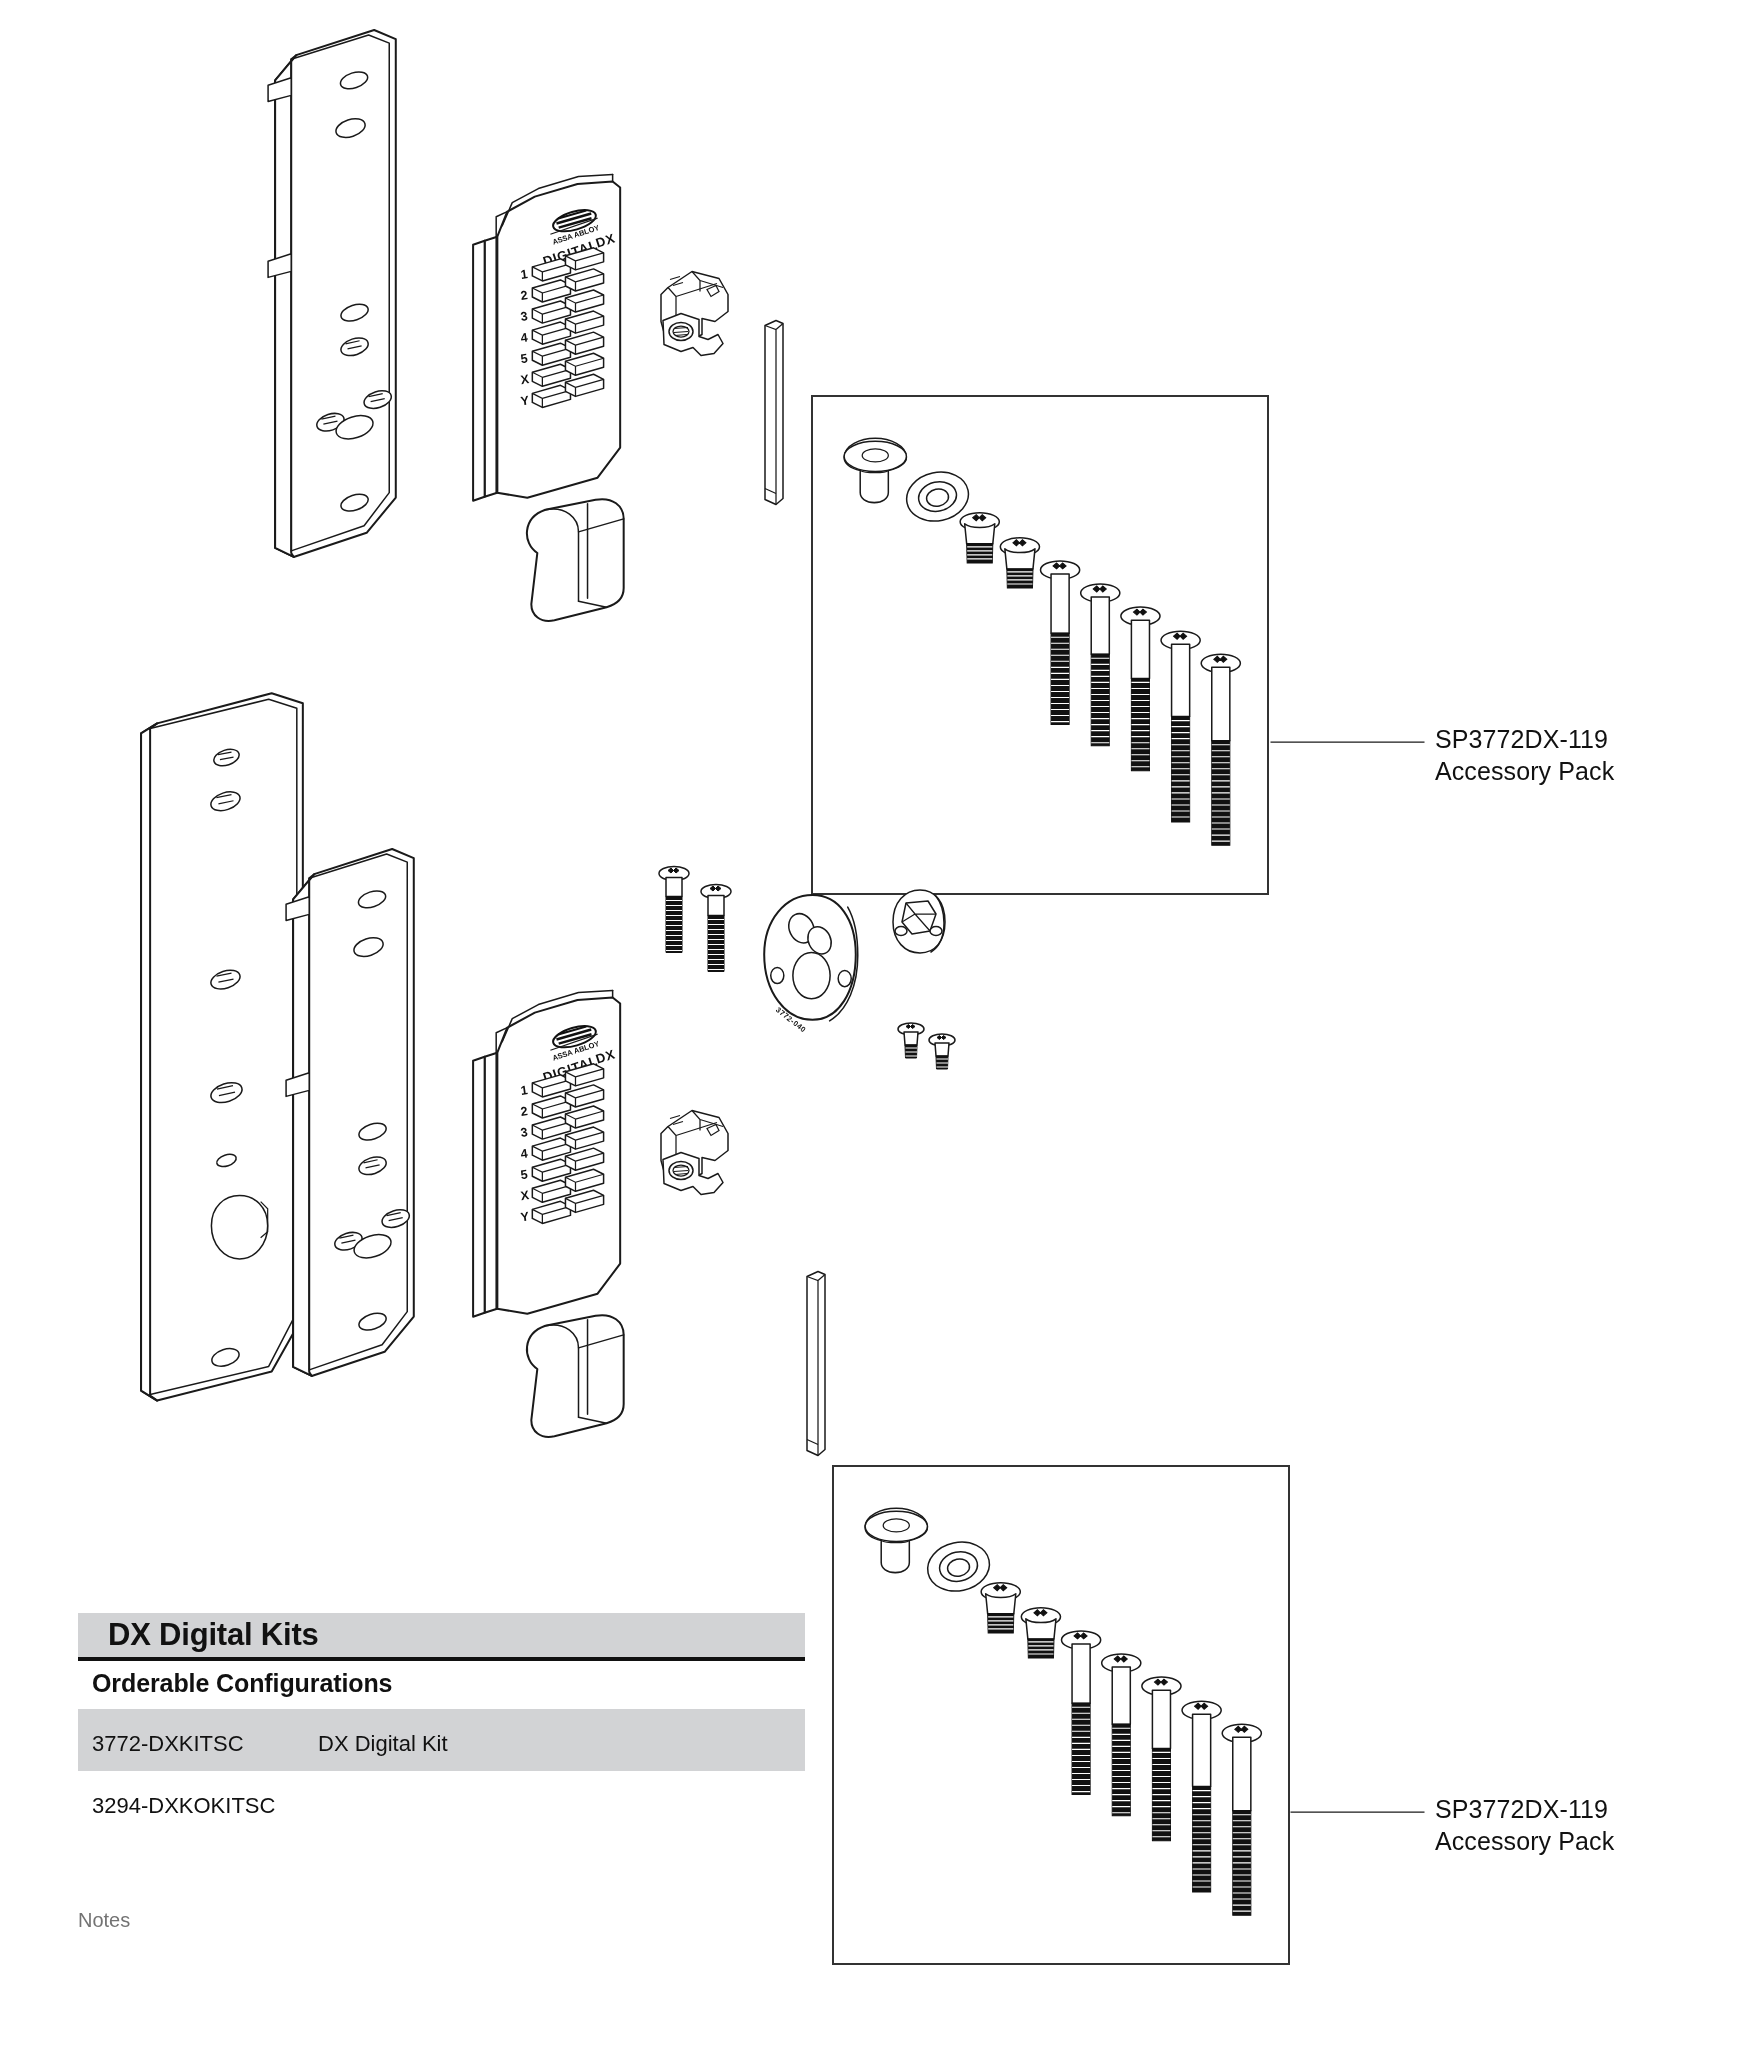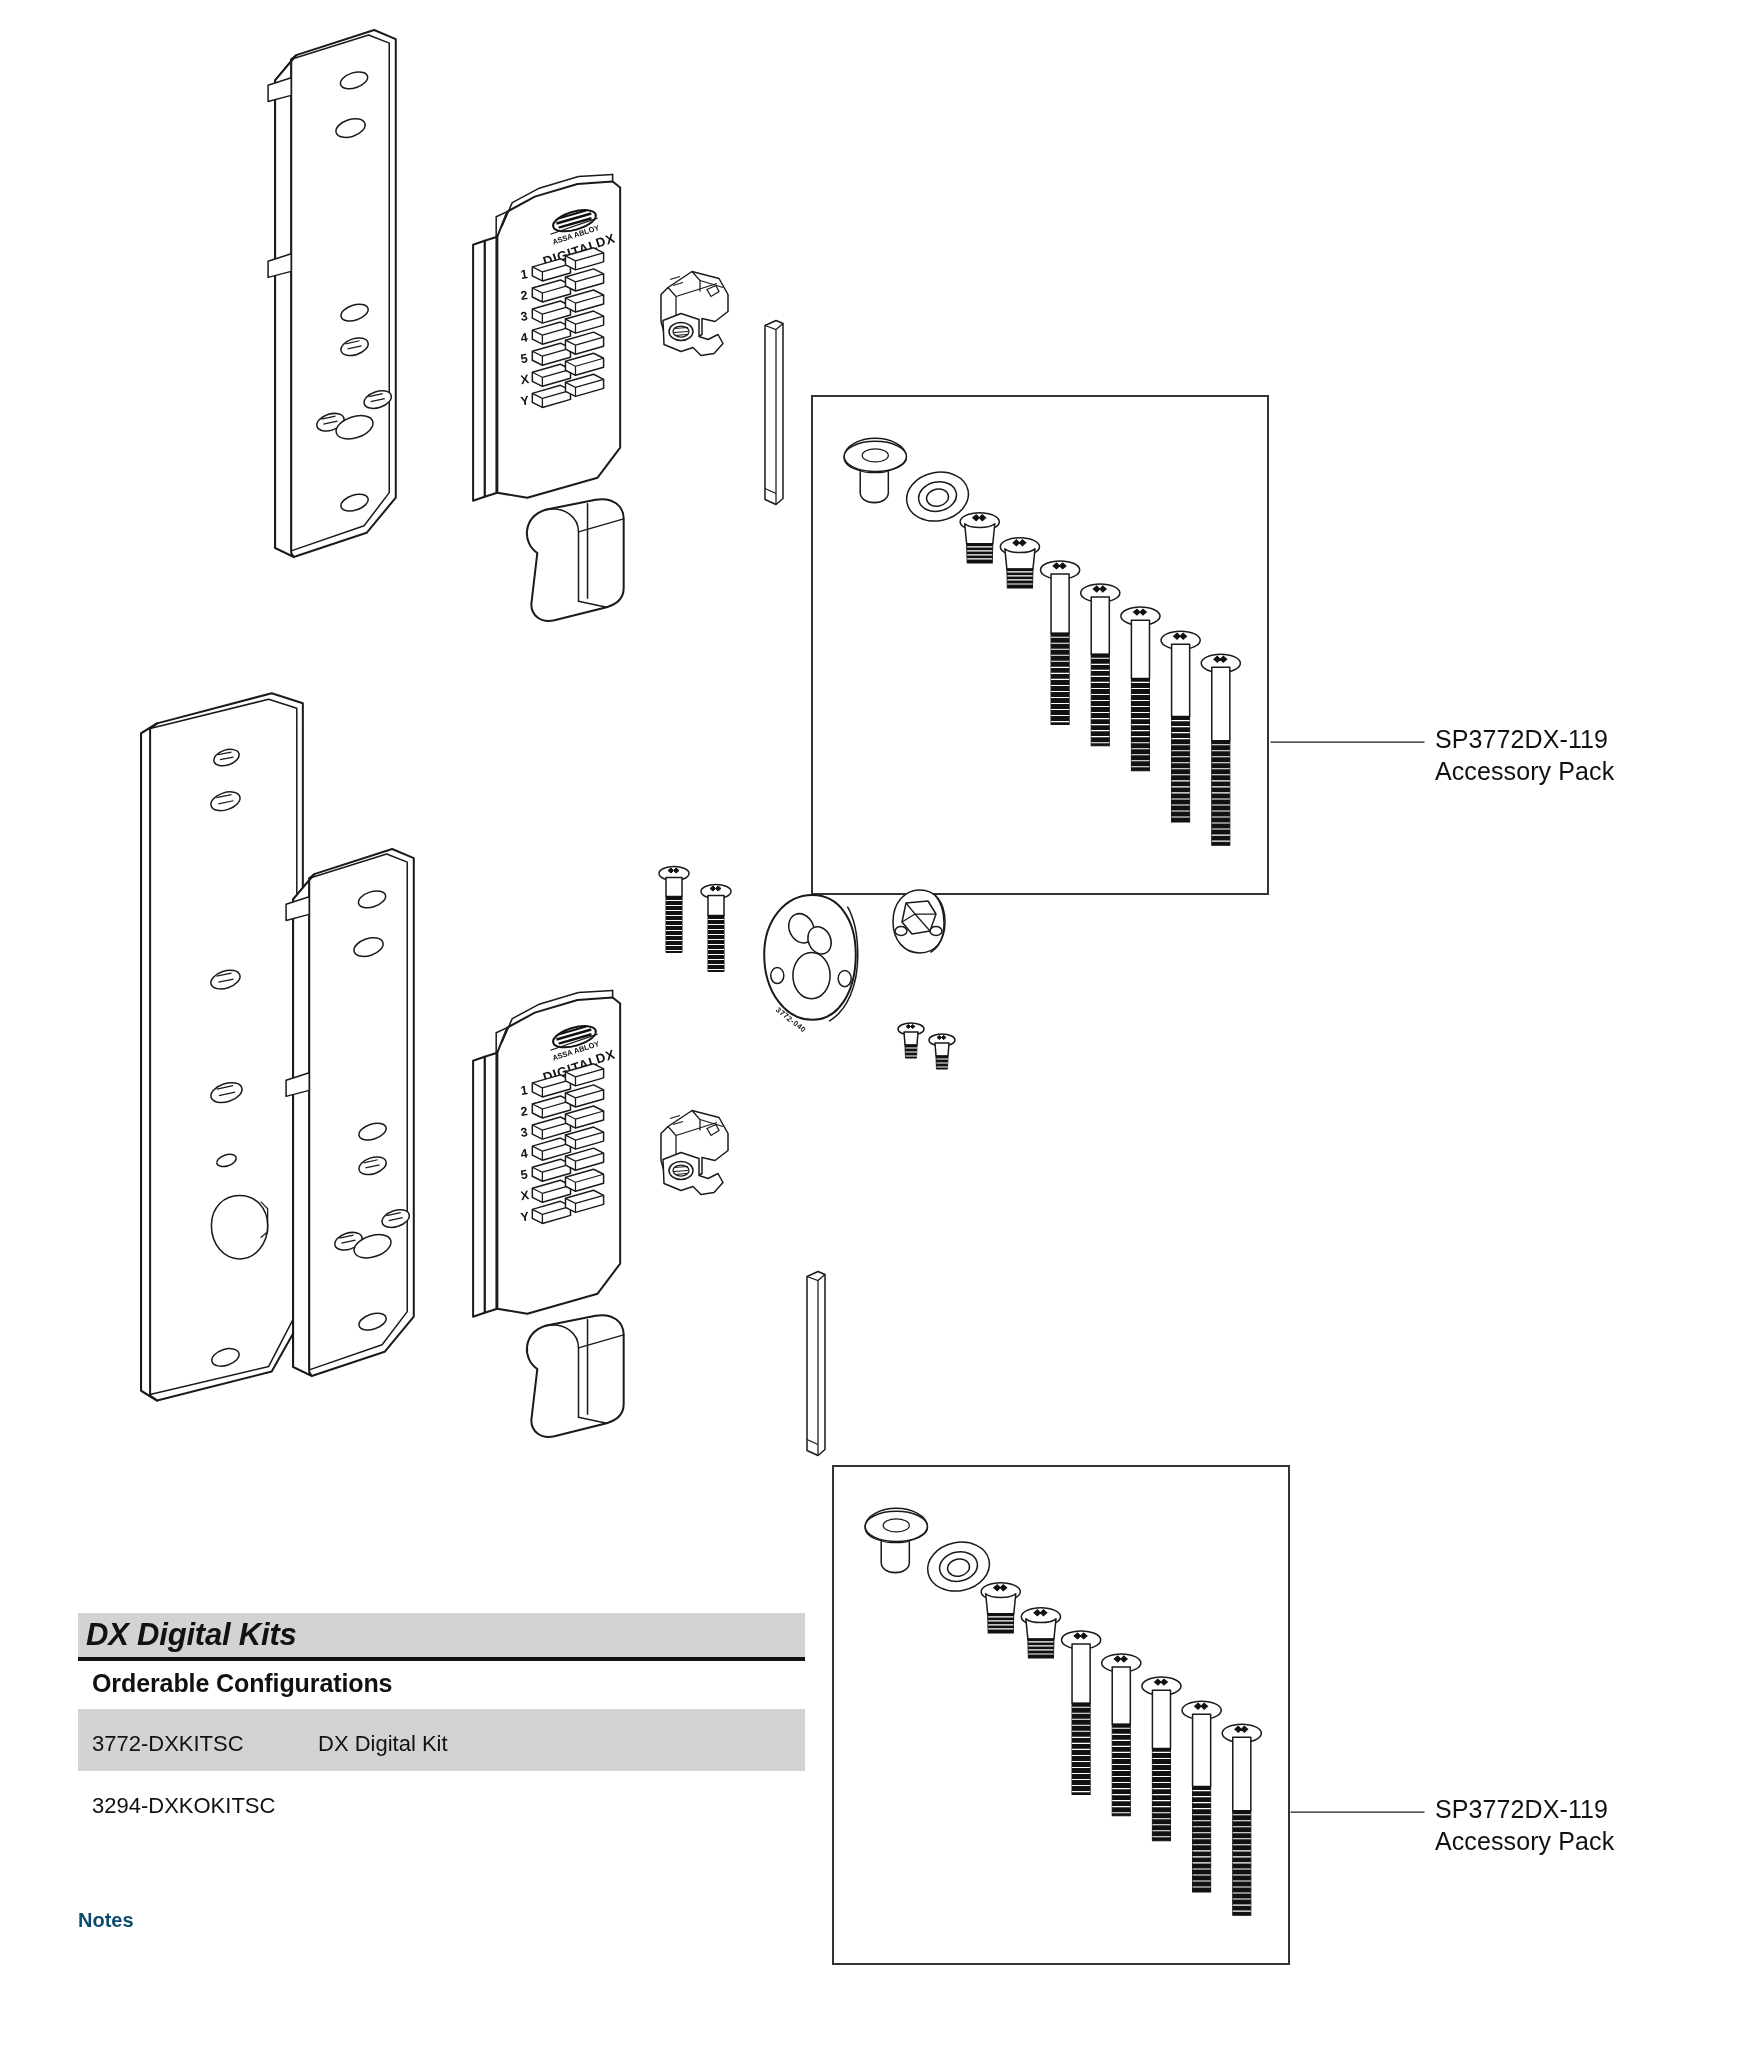--- a/index.html
+++ b/index.html
@@ -26,23 +26,22 @@
     position:absolute;
     font-family:"Liberation Sans", sans-serif;
     font-size:25px;line-height:1.28;color:#111;letter-spacing:0.1px;
     white-space:nowrap;
   }
 
   
   .kitblock{position:absolute;left:78px;top:1613px;width:727px;}
   .kit-title-bar{
     background:#d2d3d5;height:48px;display:flex;align-items:center;
-    padding-left:8px;box-sizing:border-box;
+    padding-left:30px;box-sizing:border-box;
     border-bottom:4.5px solid #111;
-    font-style:italic;
   }
   .kit-title{
     font-size:31px;font-weight:bold;color:#111;letter-spacing:-0.2px;
     font-family:"Liberation Sans", sans-serif;
   }
   .kit-subtitle{
     font-size:25px;font-weight:bold;color:#111;letter-spacing:-0.1px;
     padding:8px 0 11px 14px;
     font-family:"Liberation Sans", sans-serif;
   }
@@ -50,21 +49,21 @@
     display:flex;align-items:flex-start;
     padding:21px 0 13px 14px;box-sizing:border-box;
     font-size:22px;line-height:1.28;color:#111;
   }
   .kit-row.shade{background:#d2d3d5;}
   .kit-row .c1{width:226px;flex:0 0 226px;}
   .kit-row .c2{flex:1 1 auto;white-space:pre-line;}
 
   
   .notes{position:absolute;left:78px;top:1909px;width:754px;}
-  .notes-h{font-size:20px;font-weight:bold;color:#0c4a6e;margin-bottom:14px;}
+  .notes-h{font-size:20px;font-weight:normal;color:#737373;margin-bottom:14px;}
   .notes-b{font-size:20px;line-height:1.42;color:#111;white-space:pre-line;}
 </style>
 </head>
 <body>
 
 <div class="page">
 
   <div class="abs" style="left:0;top:0;width:1762px;height:1055px;">
 
     <svg class="abs" style="left:261px;top:25px;" width="166" height="543" viewBox="0 0 330 1080">

